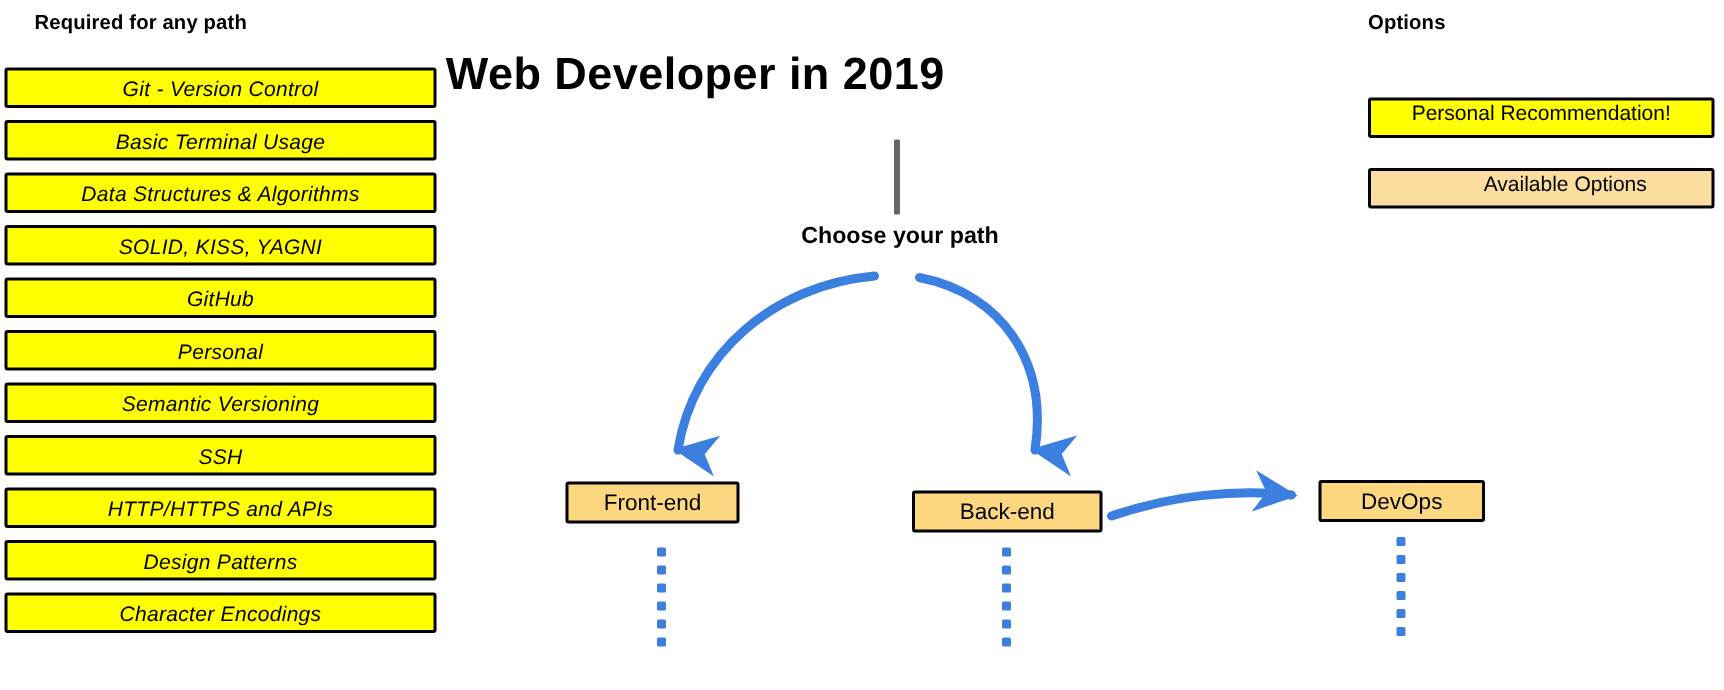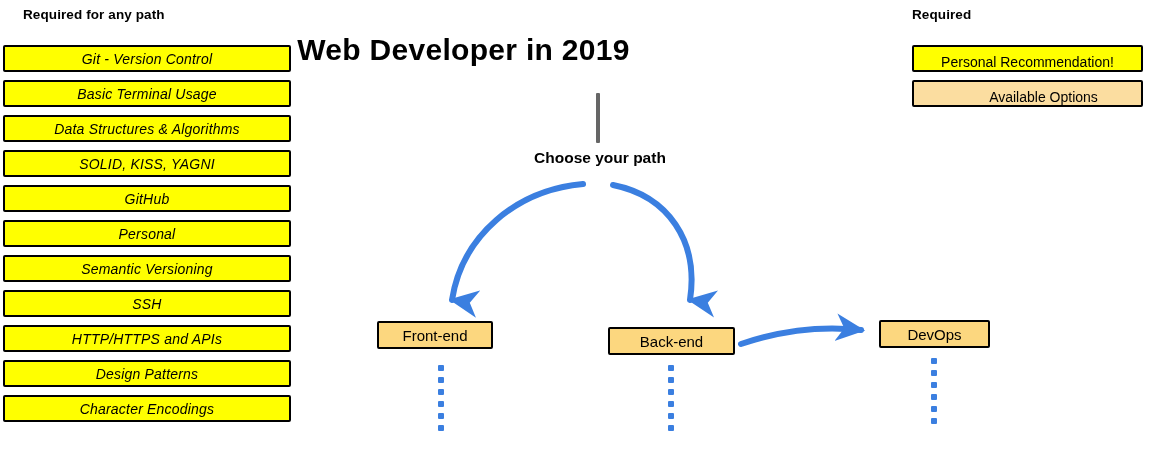--- a/index.html
+++ b/index.html
@@ -137,25 +137,26 @@
     width: 231px;
   }
   .legend-box {
     box-sizing: border-box;
     width: 231px;
     height: 27px;
     margin-bottom: 8px;
     border: 2.5px solid #000000;
     border-radius: 2px;
     display: flex;
-    align-items: flex-end;
+    align-items: flex-start;
     justify-content: center;
     font-size: 14px;
     color: #000000;
     white-space: nowrap;
+    margin-top: 20px;
   }
   .legend-box.tone-recommend { background: #ffff00; }
   .legend-box.tone-available { background: #fbdda0; padding-left: 32px; }
 
   
   #arrow-layer {
     position: absolute;
     left: 0;
     top: 0;
     width: 1149px;
@@ -259,21 +260,21 @@
   </div>
   <div class="dotted-trail" id="trail-devops">
     <i></i>
     <i></i>
     <i></i>
     <i></i>
     <i></i>
     <i></i>
   </div>
 
-  <div class="section-heading" style="left:912px; top:7px;">Required</div>
+  <div class="section-heading" style="left:912px; top:7px;">Options</div>
 
   <div id="legend-list">
     <div class="legend-box tone-recommend">
       <span>Personal Recommendation!</span>
     </div>
     <div class="legend-box tone-available">
       <span>Available Options</span>
     </div>
   </div>
 

